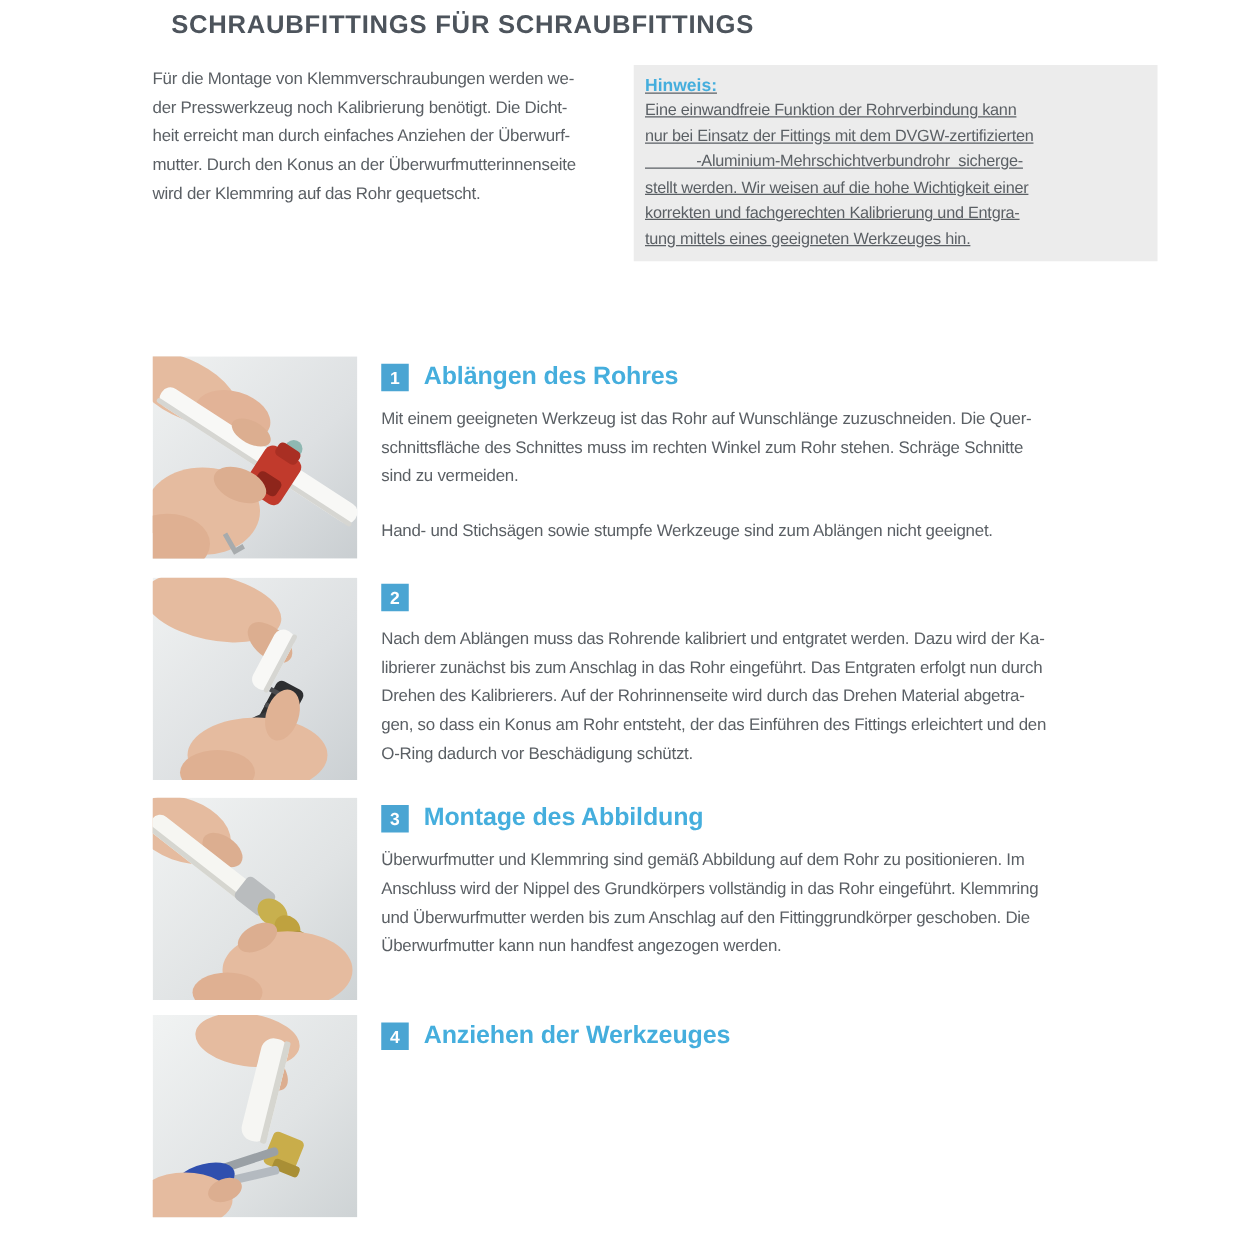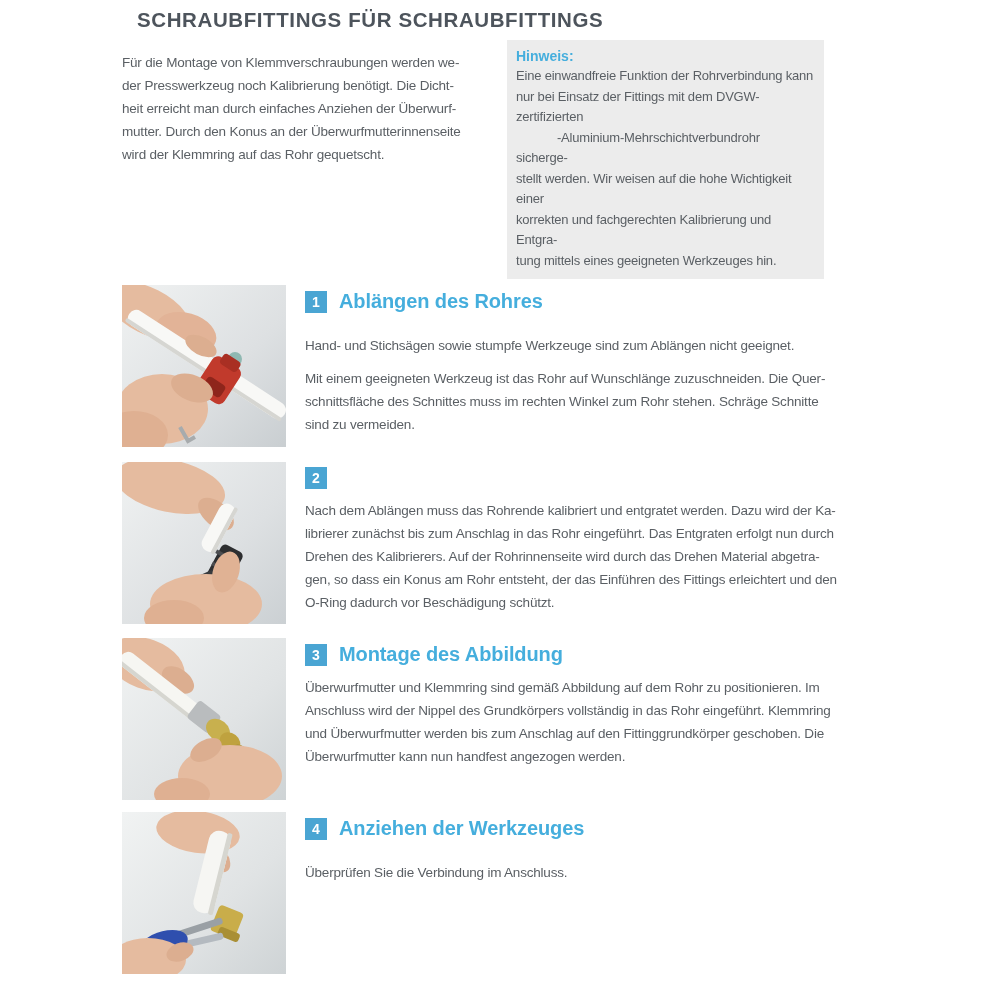--- a/index.html
+++ b/index.html
@@ -13,23 +13,24 @@
     position:absolute; left:137px; top:8px;
     font-size:20.5px; font-weight:bold; letter-spacing:0.6px;
     color:var(--title-color,#4d545c);
   }
   .intro {
     position:absolute; left:122px; top:51px; width:382px;
     font-size:13.5px; letter-spacing:-0.2px; line-height:23px;
     white-space:pre-line;
   }
   .note-box {
-    position:absolute; left:507px; top:40px; width:317px; min-height:149px;
+    position:absolute; left:507px; top:52px; width:419px; min-height:149px;
     background:var(--note-background,#ececec);
     padding:6px 9px 8px 9px;
+    text-decoration:underline;
   }
   .note-label {
     color:var(--accent-blue,#41ade0); font-weight:bold;
     font-size:14px; line-height:20px;
   }
   .note-text {
     font-size:13px; letter-spacing:-0.2px; line-height:20.5px;
     white-space:pre-line;
   }
   .step { position:absolute; left:122px; width:740px; height:162px; }
@@ -114,24 +115,24 @@
         <ellipse cx="12" cy="150" rx="34" ry="24" fill="#dfb092"></ellipse>
       </g>
       <path d="M58 142 l8 14 l7 -4" stroke="#a7abad" stroke-width="4" fill="none"></path>
     </svg>
   </div>
   <div class="step-content">
     <div class="step-head">
       <div class="badge">1</div>
       <div class="step-title">Ablängen des Rohres</div>
     </div>
-    <div class="step-body para-next">Hand- und Stichsägen sowie stumpfe Werkzeuge sind zum Ablängen nicht geeignet.</div>
     <div class="step-body">Mit einem geeigneten Werkzeug ist das Rohr auf Wunschlänge zuzuschneiden. Die Quer-
 schnittsfläche des Schnittes muss im rechten Winkel zum Rohr stehen. Schräge Schnitte
 sind zu vermeiden.</div>
+    <div class="step-body para-next">Hand- und Stichsägen sowie stumpfe Werkzeuge sind zum Ablängen nicht geeignet.</div>
   </div>
 </section>
 
 <section class="step" id="step-2">
   <div class="photo">
     <svg viewBox="0 0 164 162">
       <defs>
         <linearGradient id="pg2" x1="0" y1="0" x2="1" y2="1">
           <stop offset="0" stop-color="#f0f2f2"></stop>
             <stop offset="0.6" stop-color="#dde0e2"></stop>
@@ -249,15 +250,14 @@
         <ellipse cx="26" cy="148" rx="38" ry="22" fill="#e5bb9f"></ellipse>
         <ellipse cx="58" cy="140" rx="14" ry="9" fill="#dcae90" transform="rotate(-20 58 140)"></ellipse>
       </g>
     </svg>
   </div>
   <div class="step-content">
     <div class="step-head">
       <div class="badge">4</div>
       <div class="step-title">Anziehen der Werkzeuges</div>
     </div>
-    <div class="step-body para-next">Überprüfen Sie die Verbindung im Anschluss.</div>
   </div>
 </section>
 
 </body></html>

